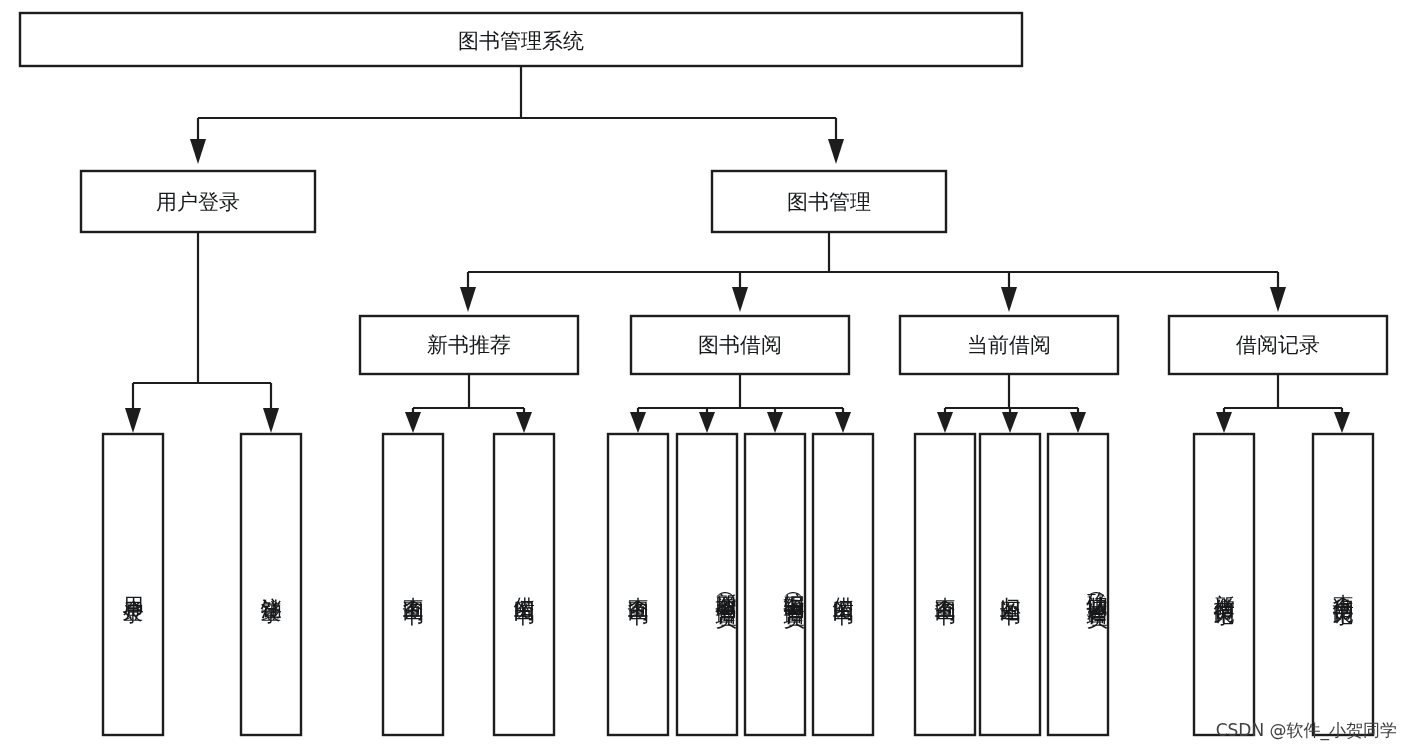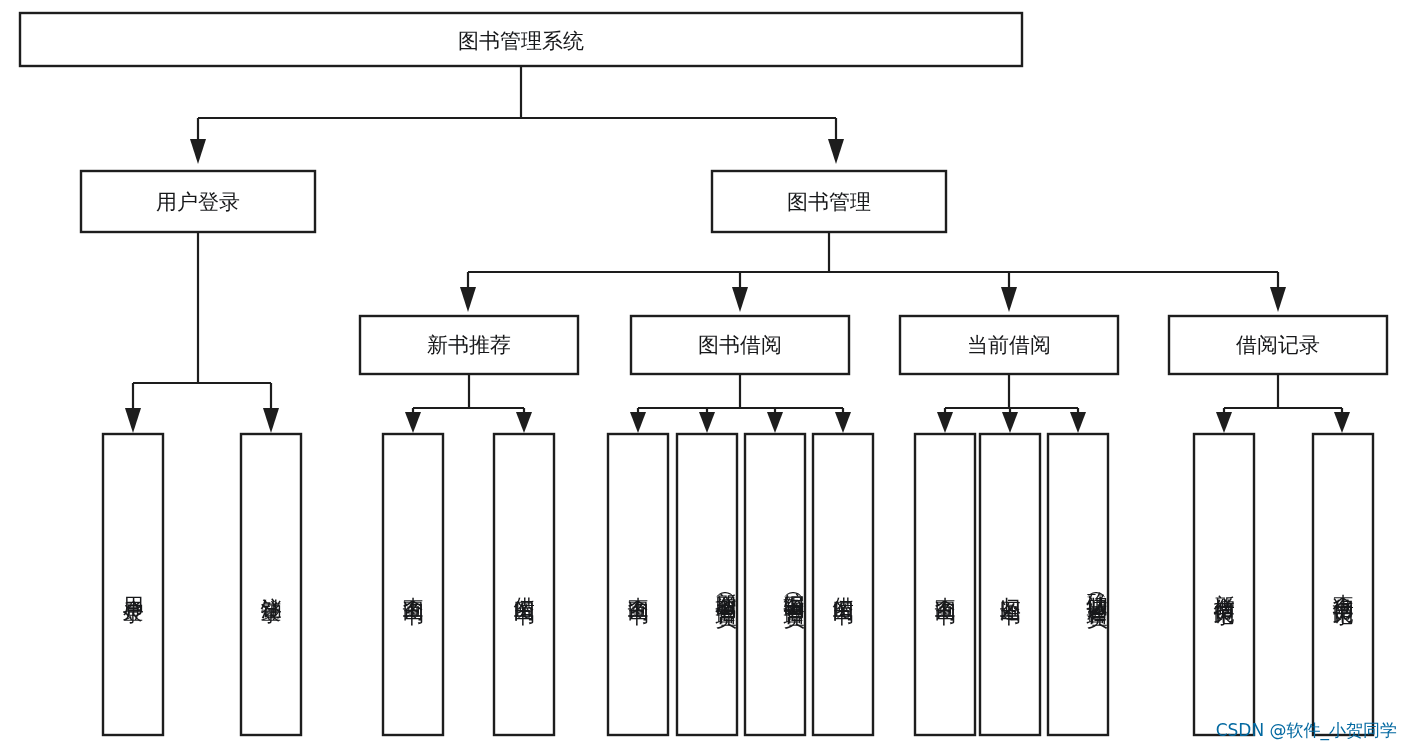--- a/index.html
+++ b/index.html
@@ -67,21 +67,21 @@
   }
   .vlabel.centered {
     align-items: center;
   }
   .watermark {
     position: absolute;
     right: 8px;
     bottom: 5px;
     font-family: "DejaVu Sans", "Liberation Sans", sans-serif;
     font-size: 17px;
-    color: #0369a1;
+    color: #404040;
     white-space: nowrap;
   }
 </style>
 </head>
 <body>
 
 <div id="diagram-root">
 
   <svg id="tree-svg" viewBox="0 0 1405 747">
 

